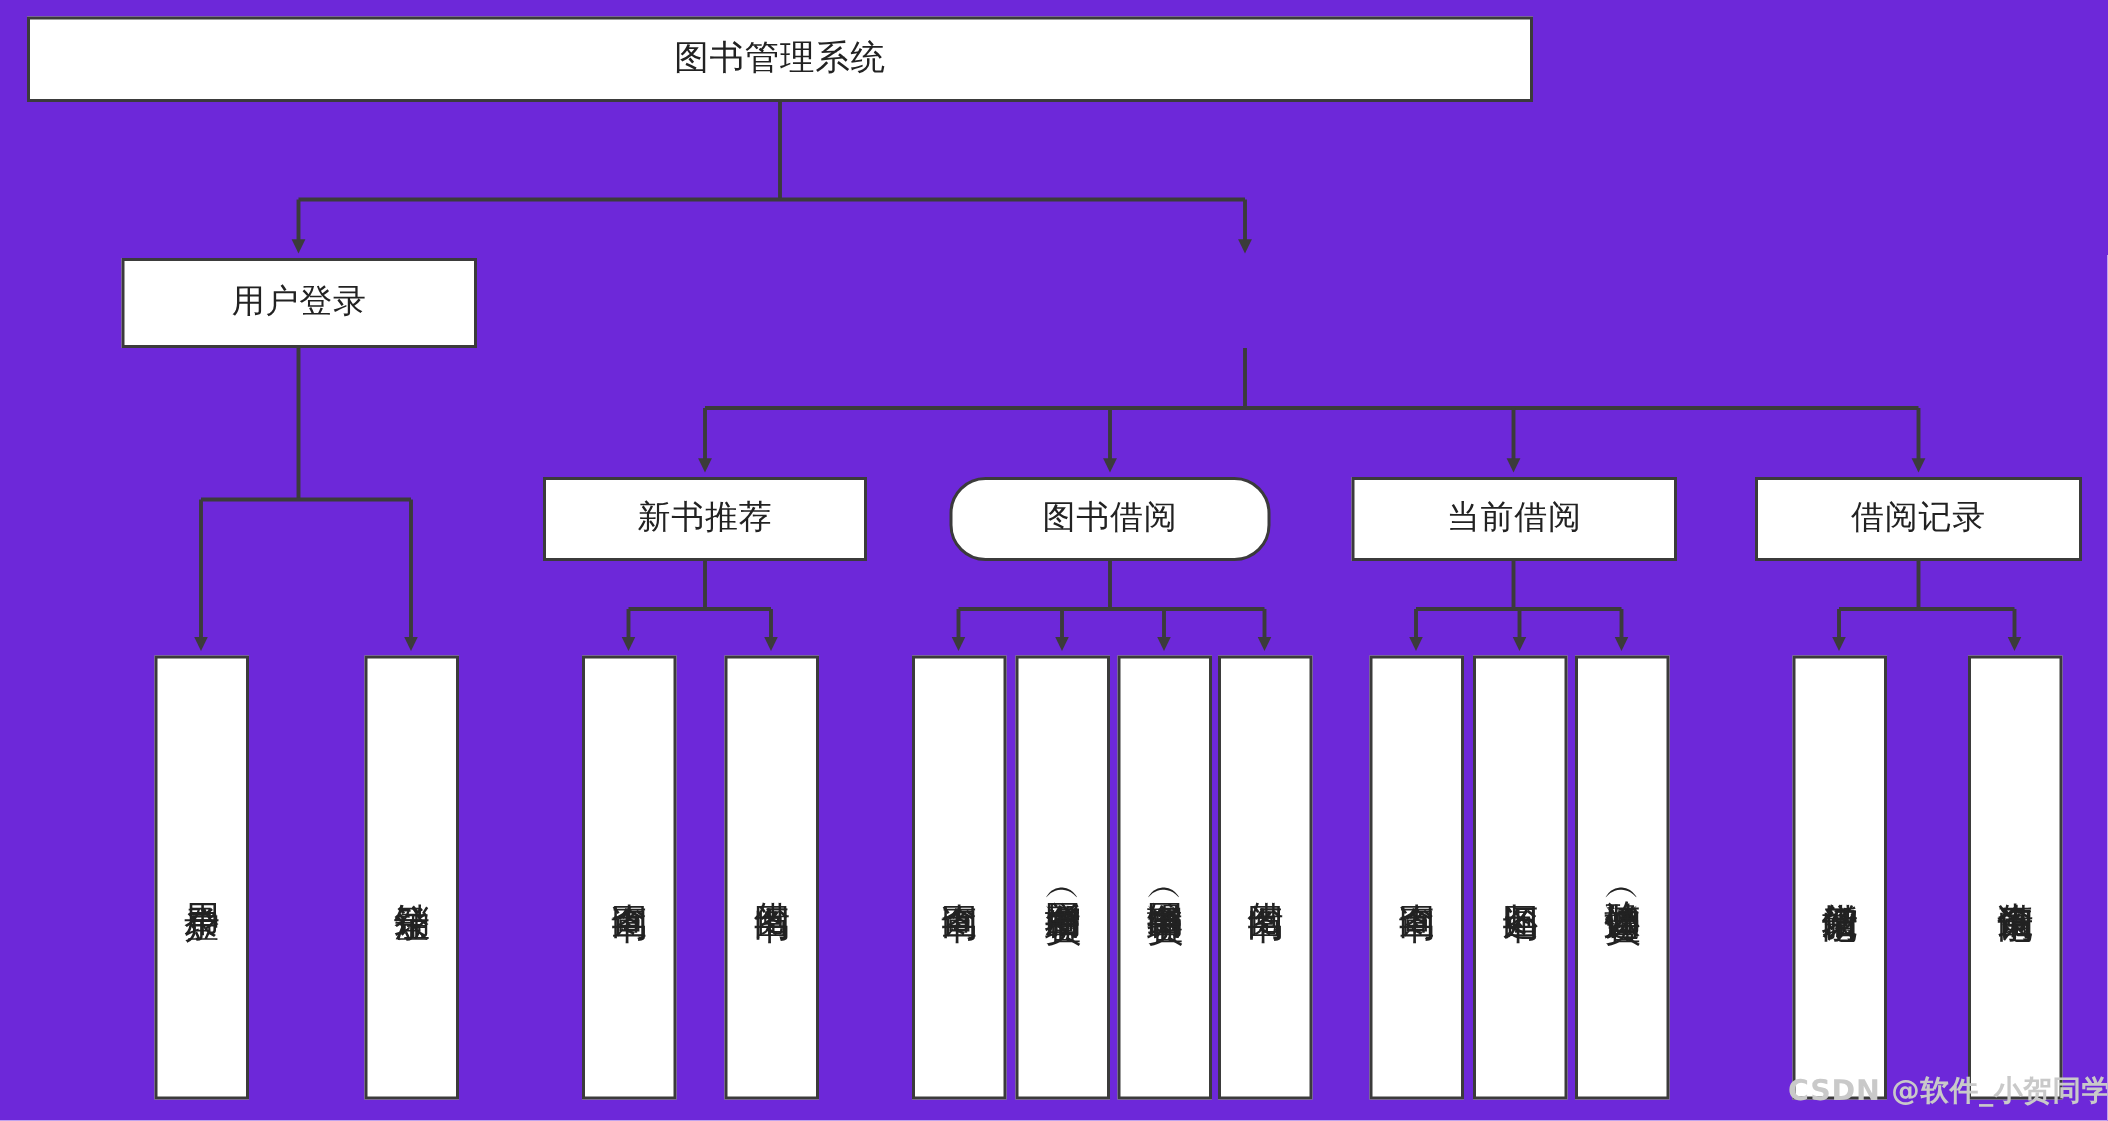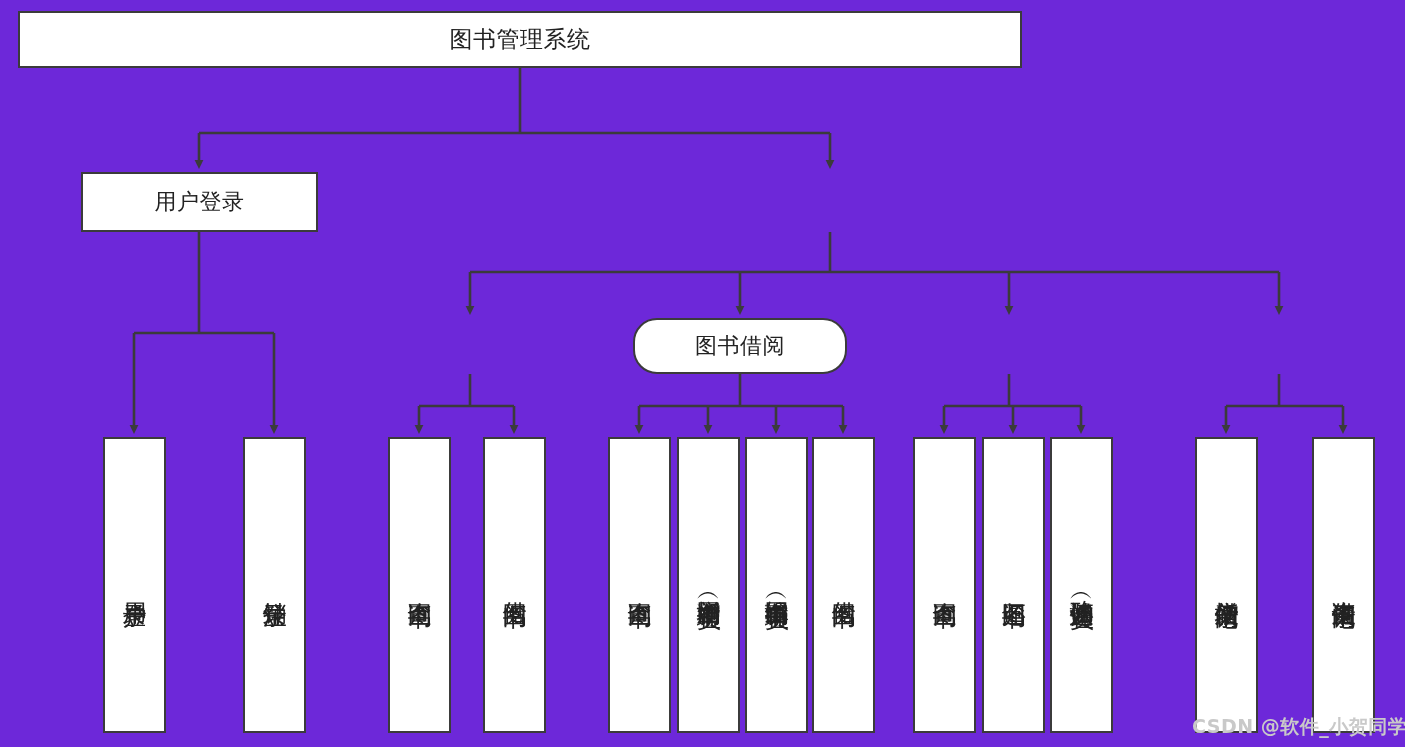--- a/index.html
+++ b/index.html
@@ -100,22 +100,31 @@
   </svg>
 
   <div class="node h-node root" style="left:18px;top:11px;width:1004px;height:57px;">
     <span class="lbl">图书管理系统</span>
   </div>
 
   <div class="node h-node" style="left:81px;top:172px;width:237px;height:60px;">
     <span class="lbl">用户登录</span>
   </div>
 
+  <div class="node h-node" style="left:362px;top:318px;width:216px;height:56px;">
+    <span class="lbl">新书推荐</span>
+  </div>
   <div class="node h-node" style="left:633px;top:318px;width:214px;height:56px;border-radius:24px;">
     <span class="lbl">图书借阅</span>
+  </div>
+  <div class="node h-node" style="left:901px;top:318px;width:217px;height:56px;">
+    <span class="lbl">当前借阅</span>
+  </div>
+  <div class="node h-node" style="left:1170px;top:318px;width:218px;height:56px;">
+    <span class="lbl">借阅记录</span>
   </div>
 
   <div class="node v-node" style="left:103px;top:437px;width:63px;height:296px;">
     <span class="lbl">用户登录</span>
   </div>
   <div class="node v-node" style="left:243px;top:437px;width:63px;height:296px;">
     <span class="lbl">注销登录</span>
   </div>
 
   <div class="node v-node" style="left:388px;top:437px;width:63px;height:296px;">

